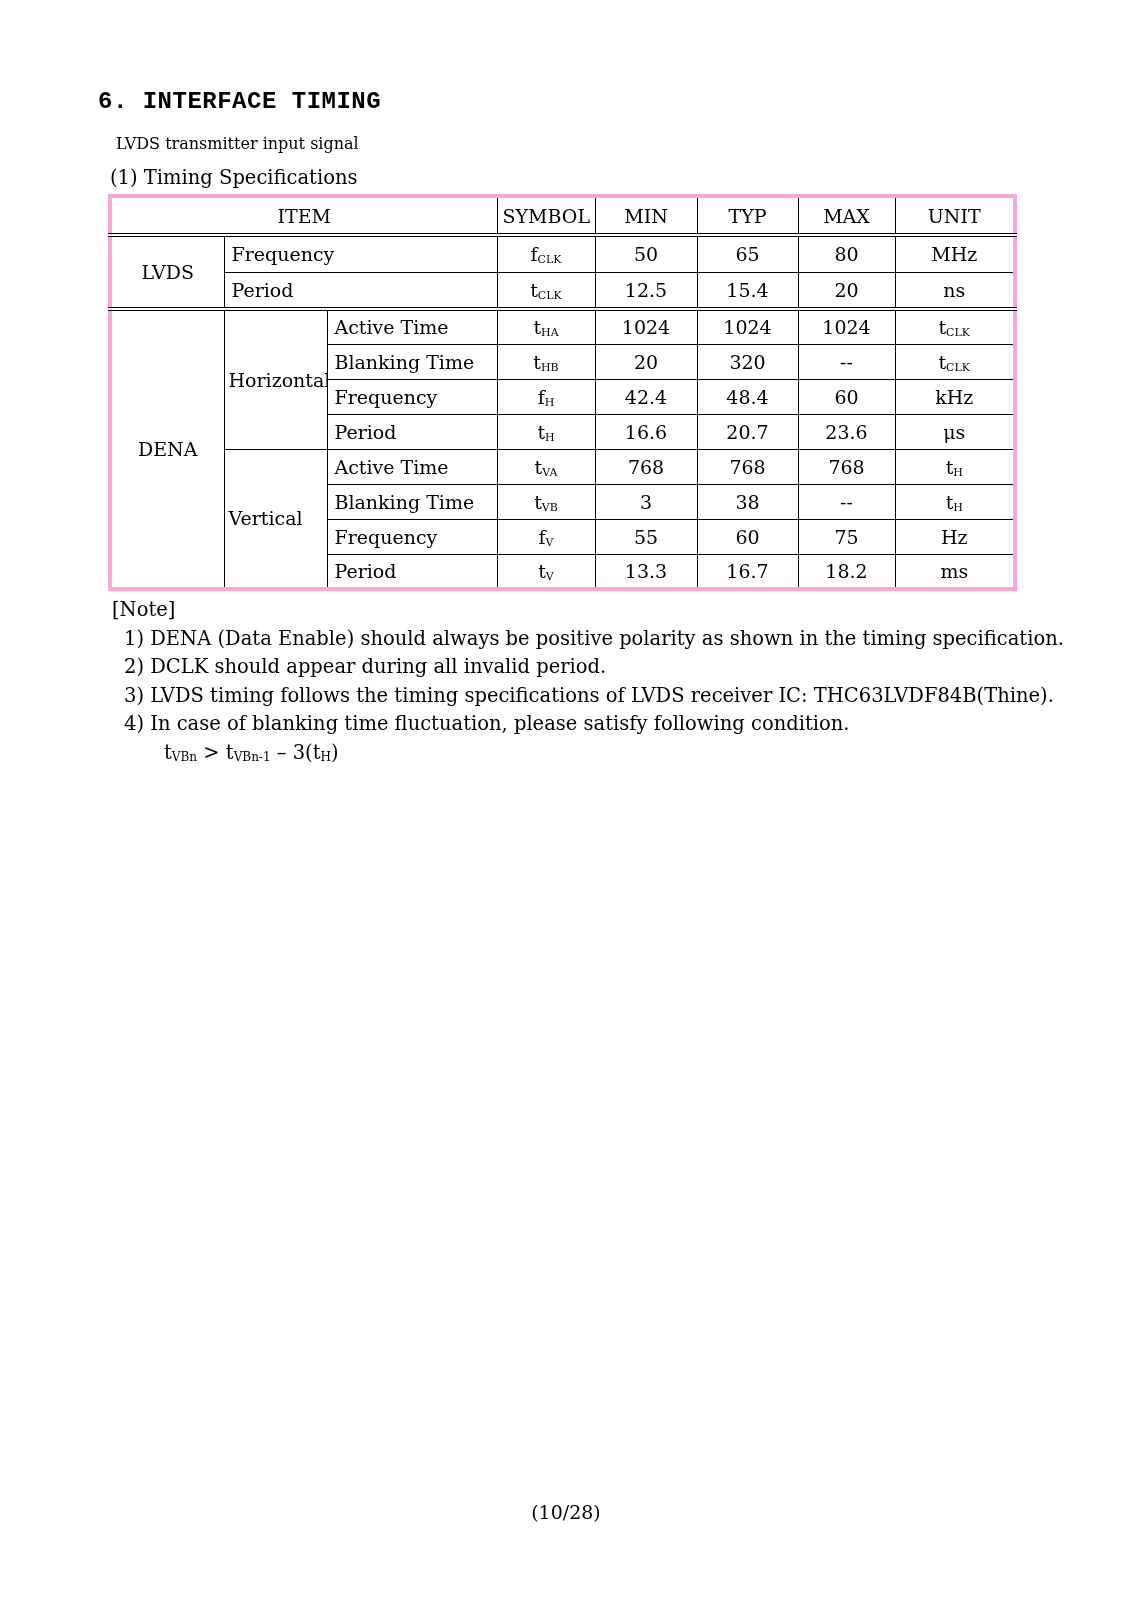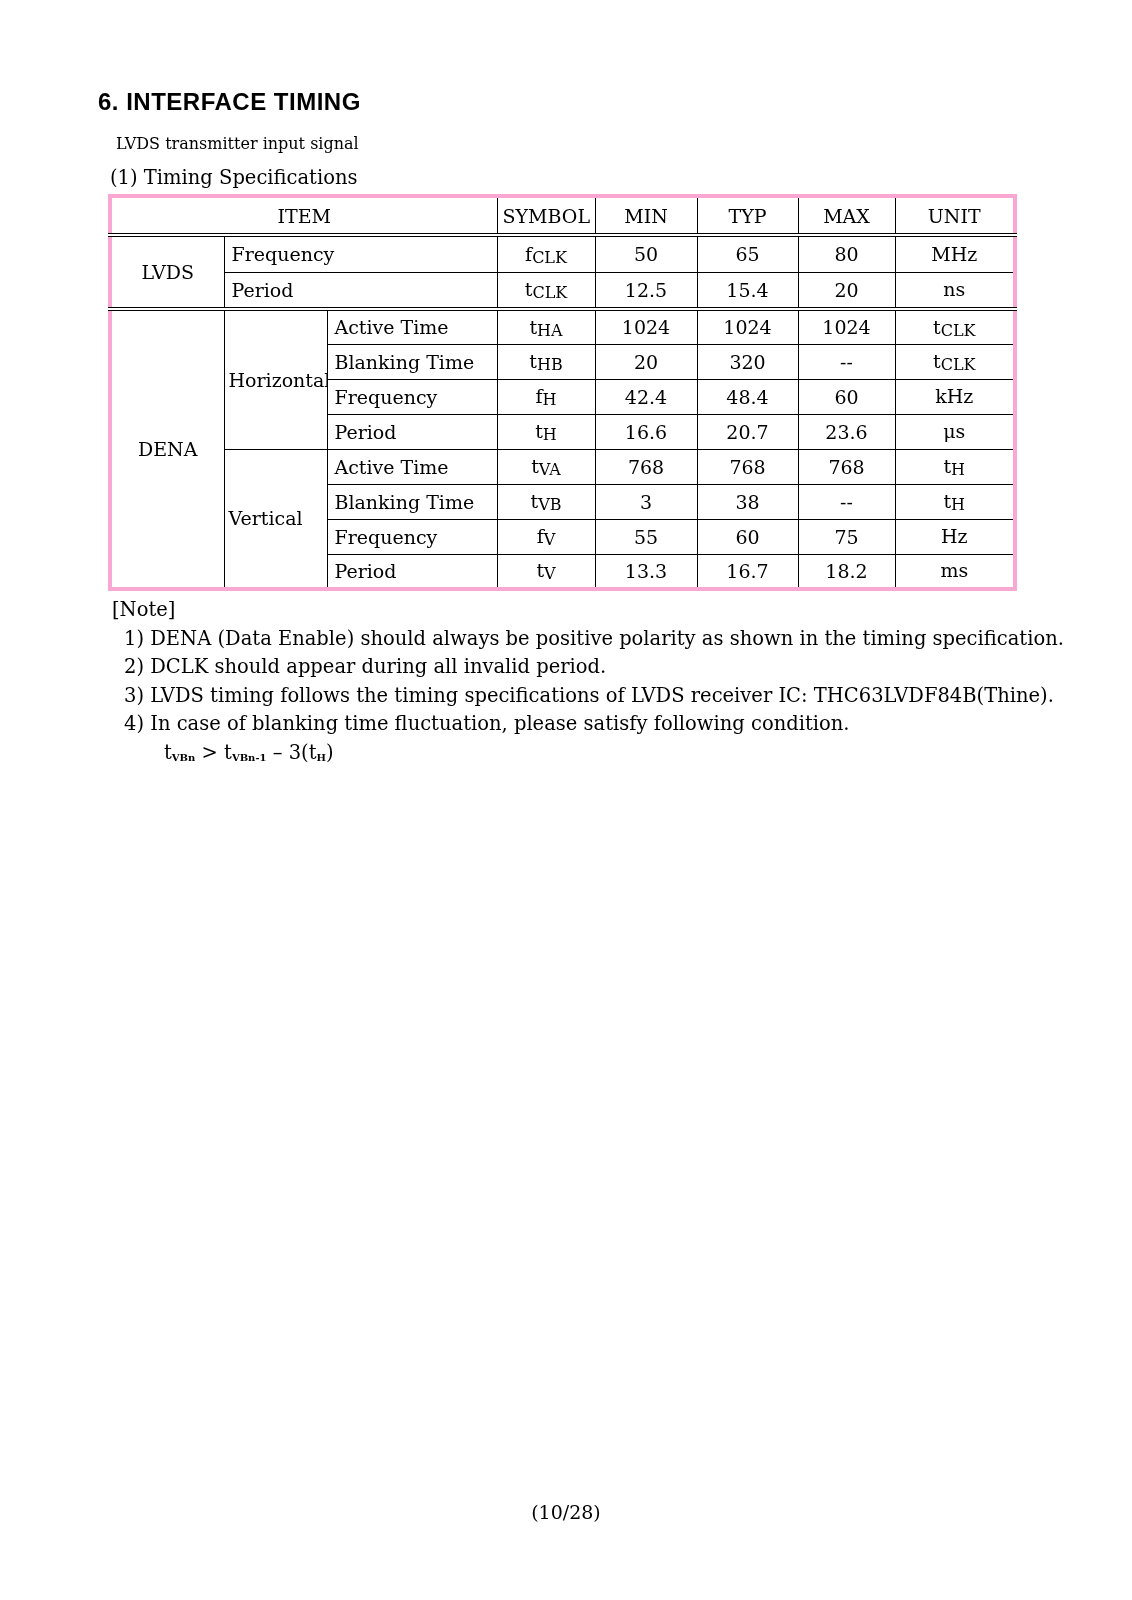--- a/index.html
+++ b/index.html
@@ -10,21 +10,21 @@
     height: 1600px;
     background: #ffffff;
     color: #000000;
     font-family: "DejaVu Serif", serif;
     overflow: hidden;
   }
   .doc-title {
     position: absolute;
     left: 98px;
     top: 88px;
-    font-family: Liberation Sans, sans-serif;
+    font-family: Liberation Mono, monospace;
     font-weight: bold;
     font-size: 24px;
     letter-spacing: 0.5px;
     white-space: nowrap;
   }
   .subtitle {
     position: absolute;
     left: 116px;
     top: 134px;
     font-size: 16px;
@@ -62,35 +62,35 @@
     border-bottom: 4px double #000;
   }
   .timing-table tr.r1 td { height: 37px; }
   .timing-table tr.r td { height: 35px; }
   .timing-table tr.sec-top td { border-top: 4px double #000; }
   .timing-table td.group { text-align: center; }
   .timing-table td.subgroup { text-align: left; padding-left: 4px; }
   .timing-table td.item { text-align: left; padding-left: 7px; }
   .timing-table td.c { text-align: center; }
   .timing-table sub {
-    font-size: 16px;
+    font-size: 11px;
     line-height: 1;
     vertical-align: -0.15em;
   }
   .notes {
     position: absolute;
     left: 112px;
     top: 596px;
     width: 1005px;
     font-size: 19.5px;
     line-height: 28.5px;
   }
   .note-item { margin-left: 12px; white-space: nowrap; }
   .formula { margin-left: 52px; white-space: nowrap; }
-  .formula sub { font-size: 10px; vertical-align: -0.15em; font-weight: bold; }
+  .formula sub { font-size: 12px; vertical-align: -0.15em; }
   .page-number {
     position: absolute;
     left: 0;
     top: 1501px;
     width: 100%;
     text-align: center;
     font-size: 19px;
   }
 </style>
 </head>

